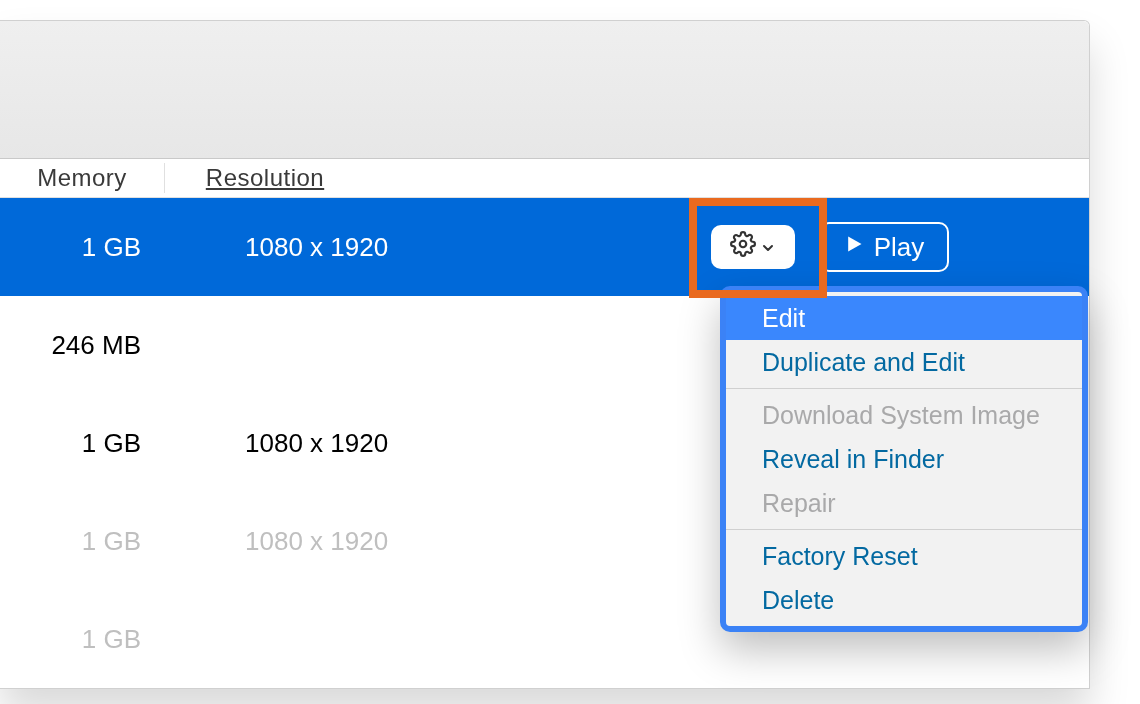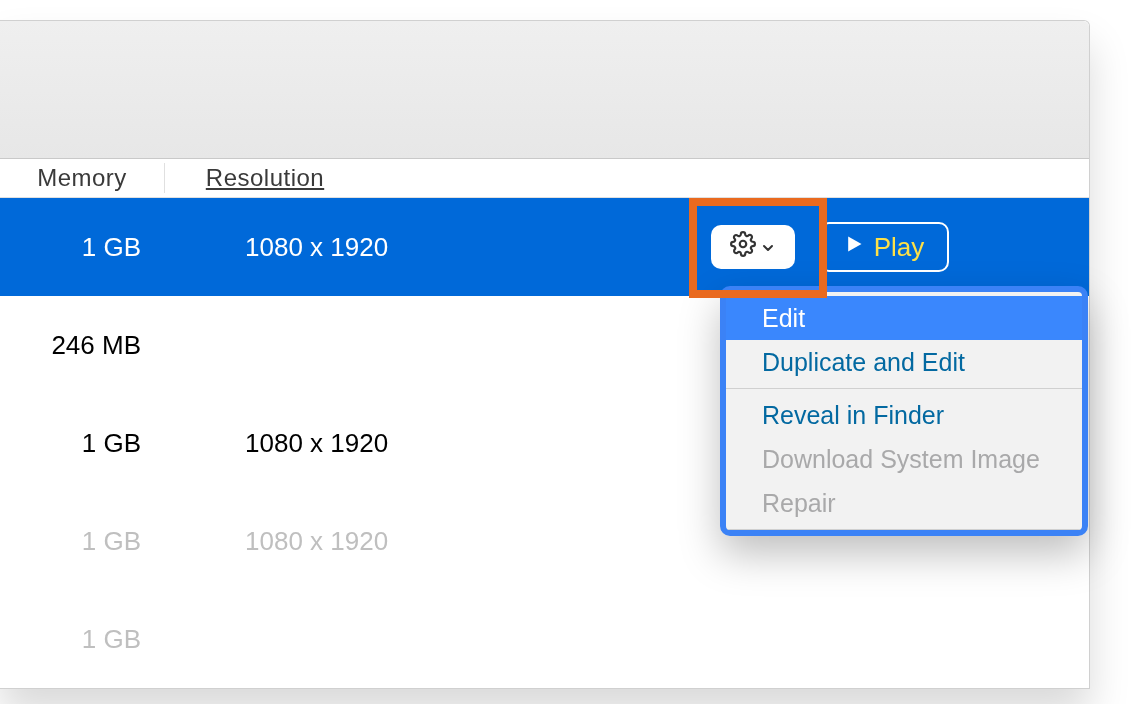--- a/index.html
+++ b/index.html
@@ -77,21 +77,21 @@
     cursor: pointer;
   }
   .gear-btn svg.gear { width: 26px; height: 26px; }
   .gear-btn svg.chev { width: 16px; height: 16px; }
 
   .play-btn {
     height: 50px;
     min-width: 130px;
     border: 2px solid #ffffff;
     border-radius: 10px;
-    color: #fde047;
+    color: #ffffff;
     display: flex;
     align-items: center;
     justify-content: center;
     gap: 10px;
     font-size: 26px;
     padding: 0 18px;
     cursor: pointer;
   }
   .play-btn svg { width: 20px; height: 24px; fill: #ffffff; }
 
@@ -199,18 +199,22 @@
   </div>
 </div>
 
 <div class="menu">
   <div class="menu-group">
     <div class="menu-item selected">Edit</div>
     <div class="menu-item">Duplicate and Edit</div>
   </div>
   <div class="menu-sep"></div>
   <div class="menu-group">
+    <div class="menu-item disabled">Download System Image</div>
     <div class="menu-item">Reveal in Finder</div>
-    <div class="menu-item disabled">Download System Image</div>
     <div class="menu-item disabled">Repair</div>
   </div>
   <div class="menu-sep"></div>
+  <div class="menu-group">
+    <div class="menu-item">Factory Reset</div>
+    <div class="menu-item">Delete</div>
+  </div>
 </div>
 
 </body></html>

